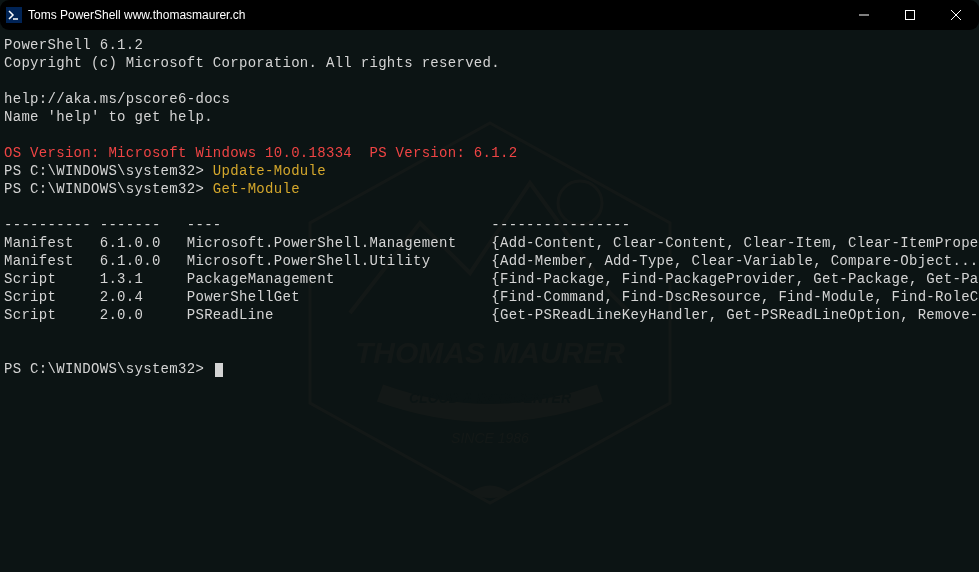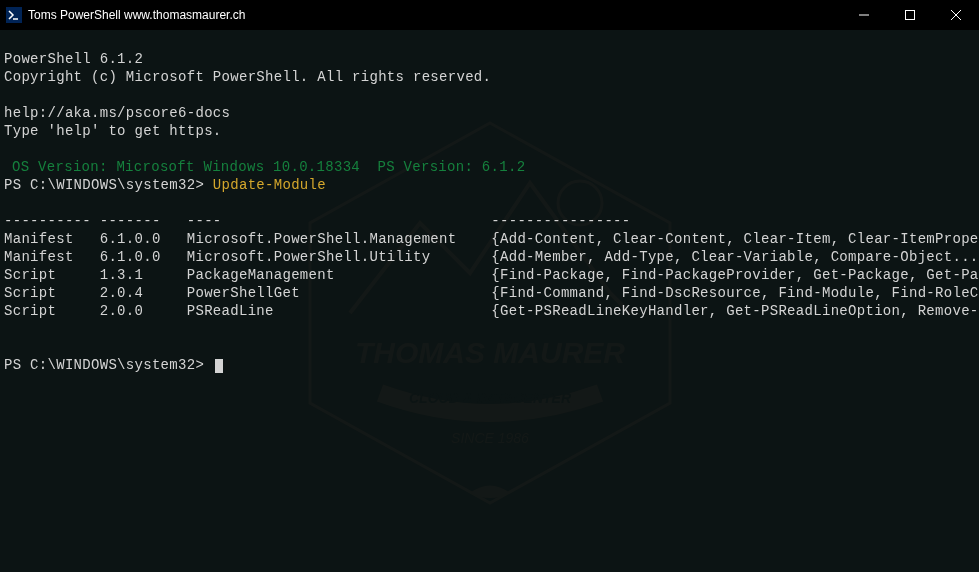--- a/index.html
+++ b/index.html
@@ -19,20 +19,21 @@
     }
     .titlebar {
       height: 30px;
       background: #000000;
       display: flex;
       align-items: center;
       padding: 0 0 0 6px;
       color: #ffffff;
       font-family: 'Segoe UI', sans-serif;
       font-size: 12px;
+      border-radius: 9px;
     }
     .titlebar-icon {
       width: 16px;
       height: 16px;
       margin-right: 6px;
       display: flex;
       align-items: center;
       justify-content: center;
     }
     .titlebar-icon svg {
@@ -50,43 +51,42 @@
       width: 46px;
       height: 100%;
       display: flex;
       align-items: center;
       justify-content: center;
       color: #ffffff;
       font-family: 'Segoe UI', sans-serif;
       cursor: pointer;
     }
     .terminal {
-      padding: 20px 4px;
+      padding: 6px 4px;
       line-height: 18px;
       position: relative;
       z-index: 2;
       letter-spacing: 0.3px;
     }
     .watermark {
       position: absolute;
       top: 55%;
       left: 50%;
       transform: translate(-50%, -50%);
       z-index: 1;
       opacity: 0.06;
       pointer-events: none;
       font-style: italic;
     }
     .line {
       white-space: pre;
       font-family: 'Consolas', 'Courier New', monospace;
     }
     .green {
-      color: #15803d;
-      margin-left: 8px;
+      color: #ef4444;
     }
     .yellow {
       color: #d4a72c;
       text-align: center;
     }
     .white {
       color: #d4d4d4;
     }
     .cursor {
       display: inline-block;
@@ -140,27 +140,28 @@
     <text x="220" y="270" text-anchor="middle" fill="#8a5a44" font-size="30" font-weight="bold" font-family="sans-serif">THOMAS MAURER</text>
     <path d="M110 300 Q220 340 330 300" fill="none" stroke="#8a5a44" stroke-width="18"></path>
     <text x="220" y="310" text-anchor="middle" fill="#0c1414" font-size="14" font-weight="bold" font-family="sans-serif">CLOUD &amp; DATACENTER</text>
     <text x="220" y="350" text-anchor="middle" fill="#8a5a44" font-size="14" font-family="sans-serif">SINCE 1986</text>
     <path d="M200 400 q20 -15 40 0 q-20 10 -40 0" fill="#8a5a44"></path>
   </svg>
 </div>
 
 <div class="terminal">
   <div class="line white">PowerShell 6.1.2</div>
-  <div class="line white">Copyright (c) Microsoft PowerShell. All rights reserved.</div>
+  <div class="line white">Copyright (c) Microsoft Corporation. All rights reserved.</div>
   <div class="blank-line"></div>
   <div class="line white">help://aka.ms/pscore6-docs</div>
-  <div class="line white">Type 'help' to get https.</div>
+  <div class="line white">Name 'help' to get help.</div>
   <div class="blank-line"></div>
   <div class="line green">OS Version: Microsoft Windows 10.0.18334  PS Version: 6.1.2</div>
   <div class="line"><span class="white">PS C:\WINDOWS\system32&gt; </span><span class="yellow">Update-Module</span></div>
+  <div class="line"><span class="white">PS C:\WINDOWS\system32&gt; </span><span class="yellow">Get-Module</span></div>
   <div class="blank-line"></div>
   <div class="line white" id="table-divider">---------- -------   ----                               ----------------</div>
   <div id="table-rows">
       <div class="line white">Manifest   6.1.0.0   Microsoft.PowerShell.Management    {Add-Content, Clear-Content, Clear-Item, Clear-ItemPropert...</div>
       <div class="line white">Manifest   6.1.0.0   Microsoft.PowerShell.Utility       {Add-Member, Add-Type, Clear-Variable, Compare-Object...}</div>
       <div class="line white">Script     1.3.1     PackageManagement                  {Find-Package, Find-PackageProvider, Get-Package, Get-Pack...</div>
       <div class="line white">Script     2.0.4     PowerShellGet                      {Find-Command, Find-DscResource, Find-Module, Find-RoleCap...</div>
       <div class="line white">Script     2.0.0     PSReadLine                         {Get-PSReadLineKeyHandler, Get-PSReadLineOption, Remove-PS...</div>
     </div>
   <div class="blank-line"></div>

